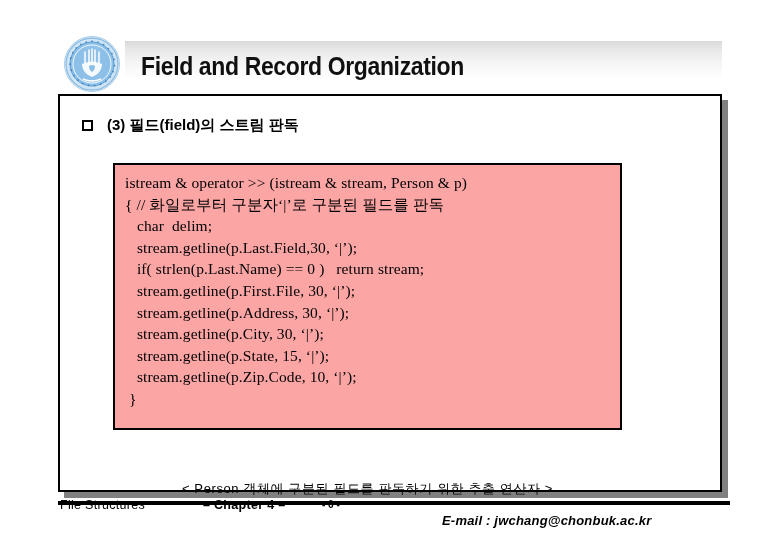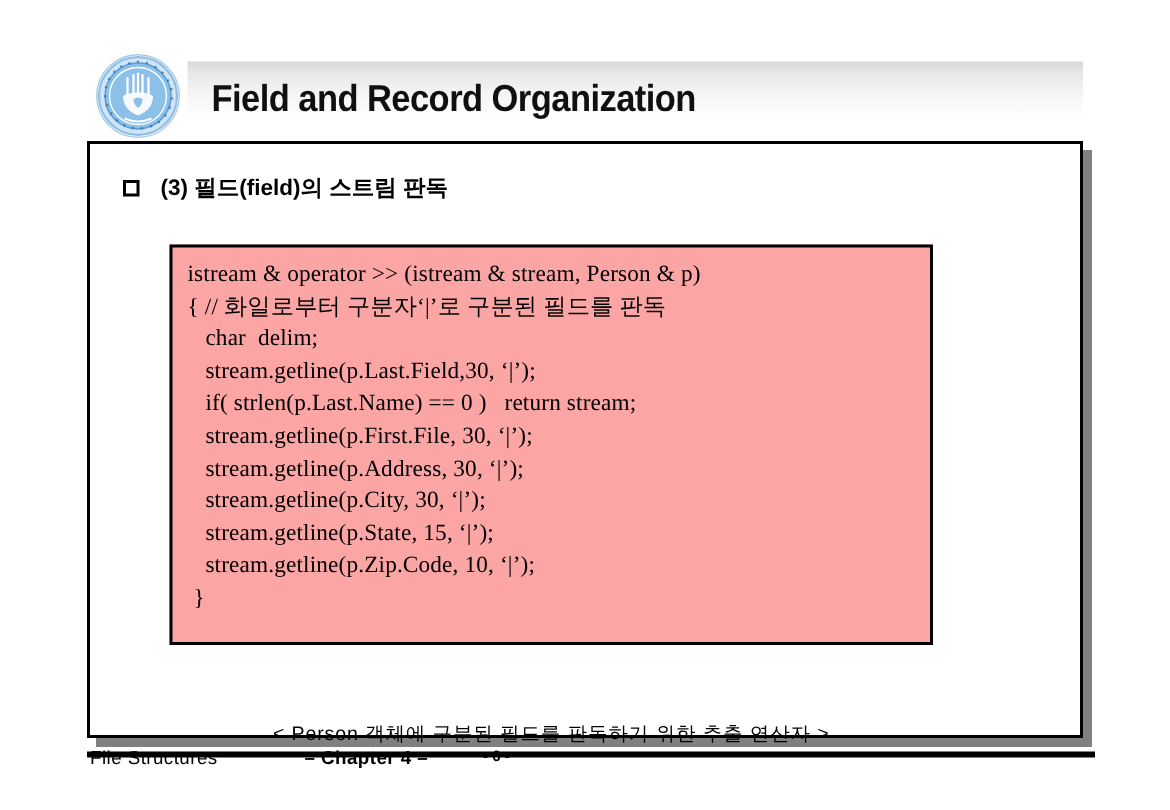--- a/index.html
+++ b/index.html
@@ -280,14 +280,15 @@
     <div class="code-line">   stream.getline(p.Zip.Code, 10, ‘|’);</div>
     <div class="code-line"> }</div>
   </div>
 
   <div class="caption">&lt; Person 객체에 구분된 필드를 판독하기 위한 추출 연산자 &gt;</div>
 
   <div class="footer-rule"></div>
   <div class="footer-left">File Structures</div>
   <div class="footer-chapter">– Chapter 4 –</div>
   <div class="footer-page">- 6 -</div>
+  <div class="footer-email">E-mail : jwchang@chonbuk.ac.kr</div>
 
 </div>
 
 </body></html>

